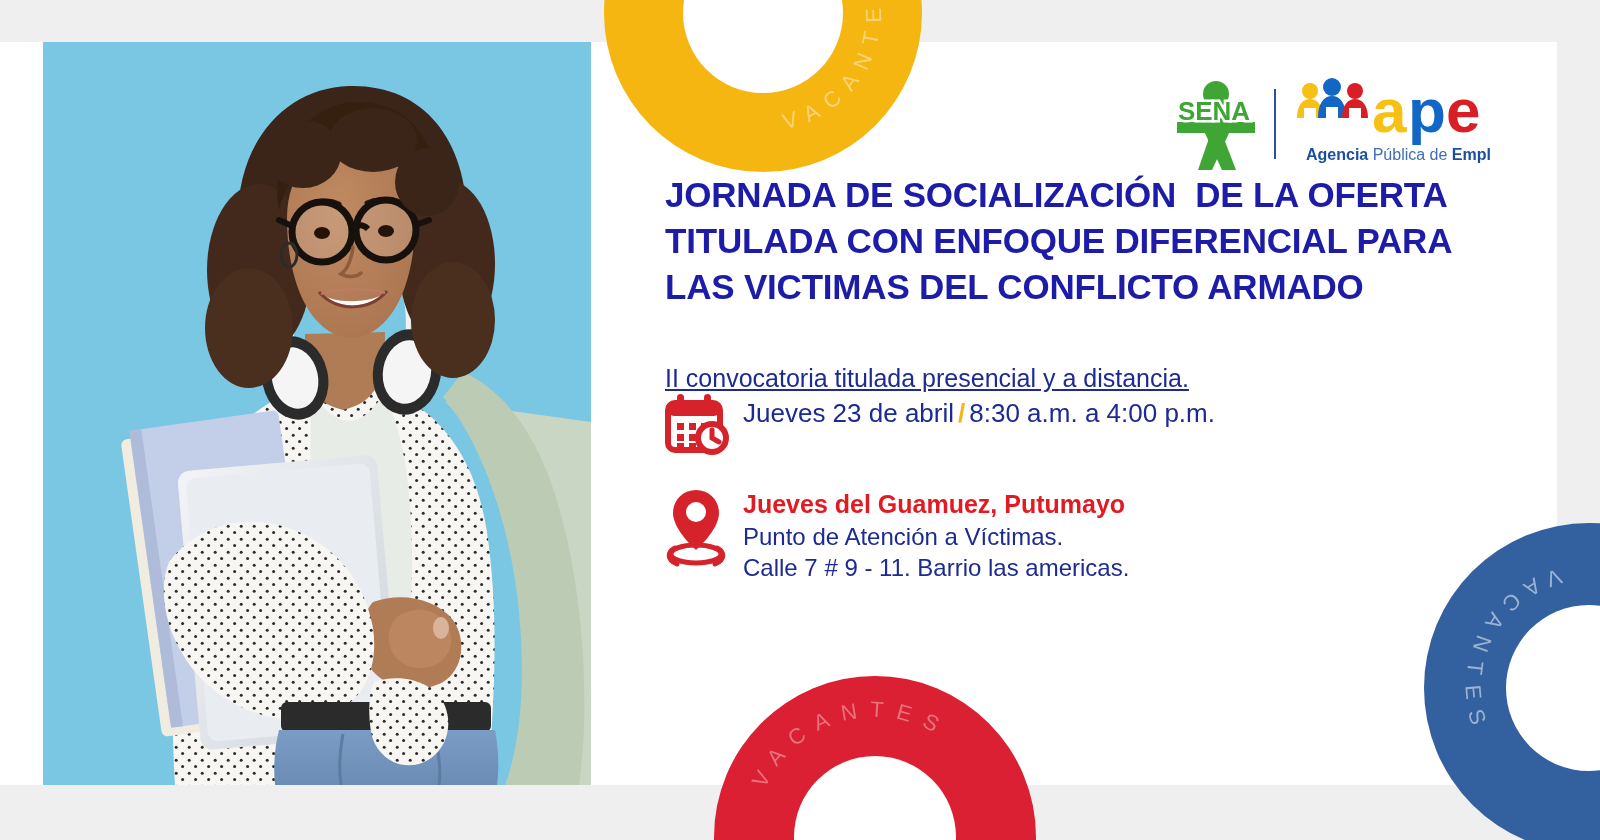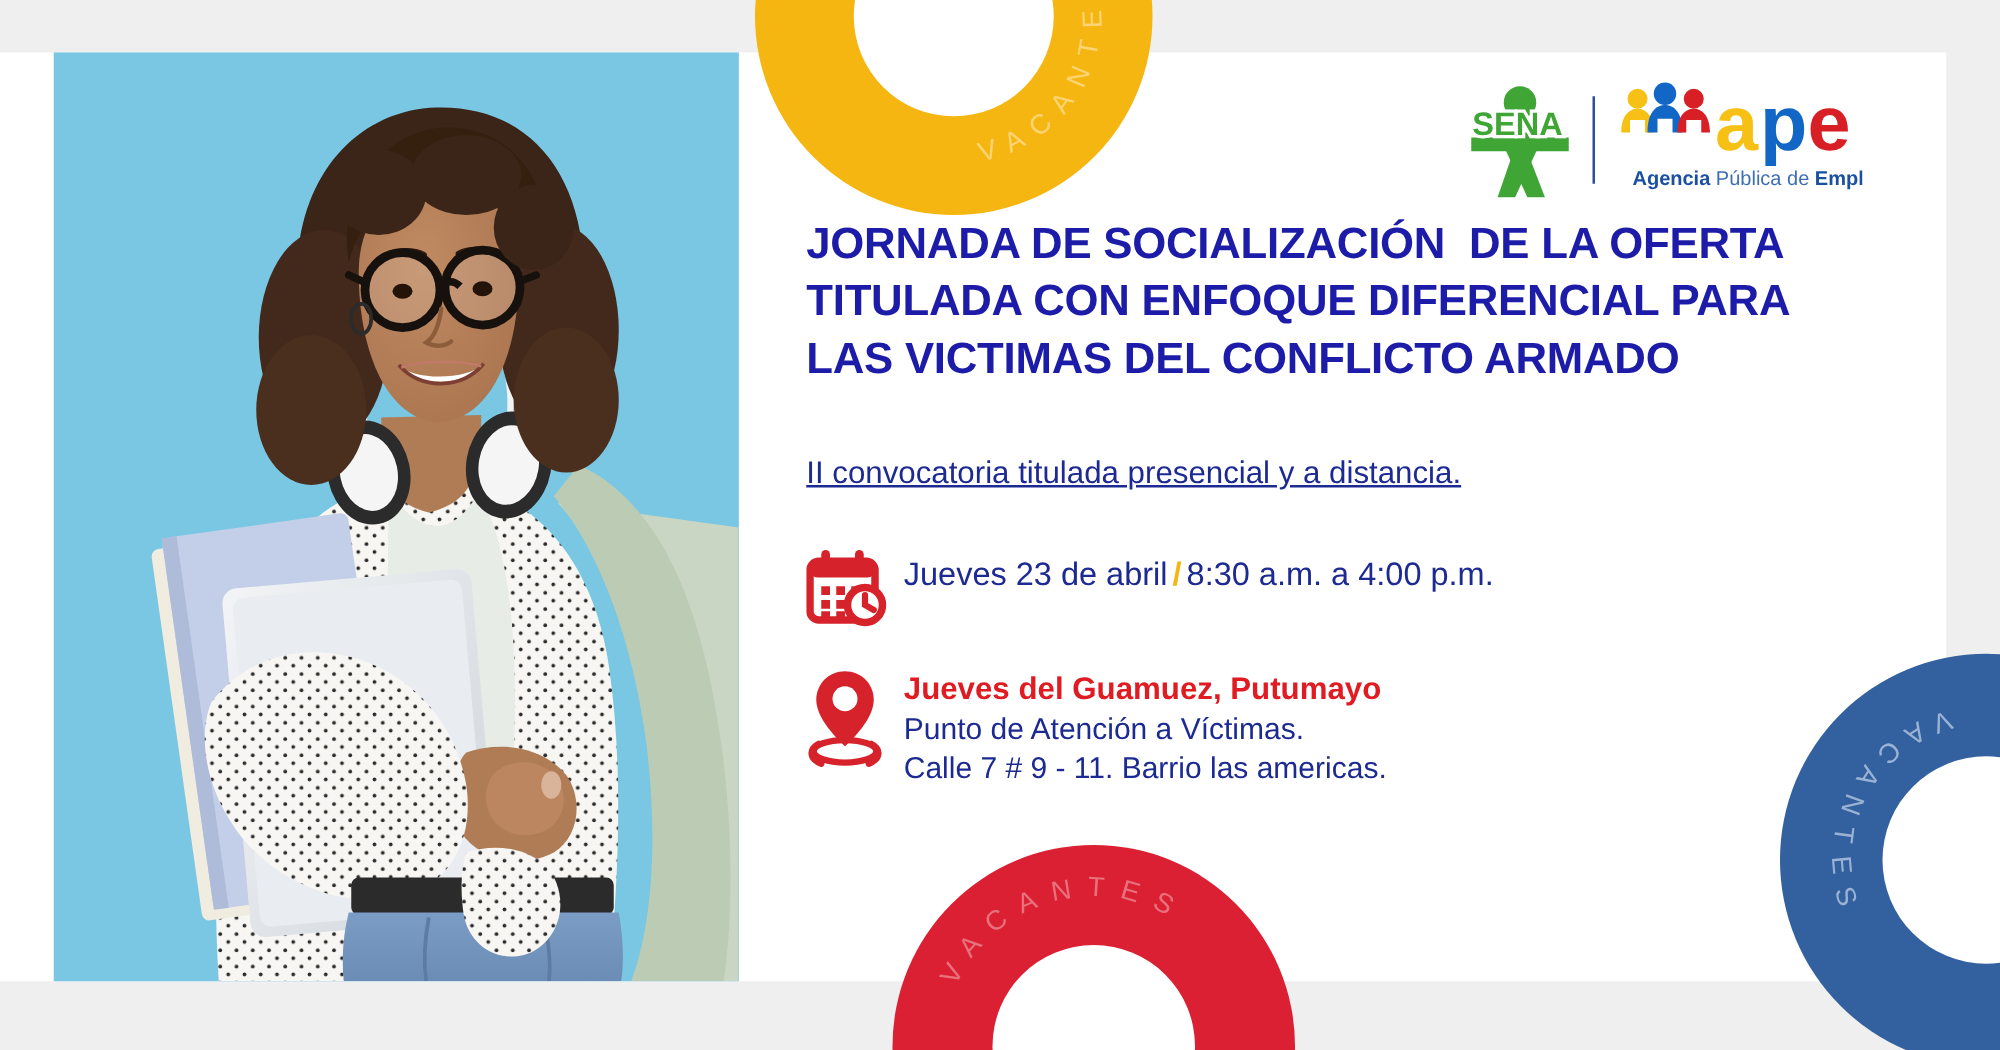--- a/index.html
+++ b/index.html
@@ -37,46 +37,46 @@
   #ring-blue .hole{left:82px;top:82px;width:166px;height:166px;background:#ffffff;}
 
   
   .photo{
     position:absolute;left:43px;top:42px;width:548px;height:743px;
     overflow:hidden;background:#79C7E3;
   }
   .photo svg{display:block;}
 
   
-  .logos{position:absolute;left:1168px;top:62px;width:320px;height:100px;display:flex;align-items:center;gap:0;}
+  .logos{position:absolute;left:1168px;top:74px;width:320px;height:100px;display:flex;align-items:center;gap:0;}
   .sena-logo{width:92px;height:92px;position:relative;flex:0 0 auto;}
   .logo-divider{width:2px;height:70px;background:#2b4f9e;margin:0 18px 0 14px;flex:0 0 auto;}
   .ape-logo{flex:0 0 auto;width:196px;height:96px;position:relative;}
 
   
-  .content{position:absolute;left:645px;top:172px;width:790px;}
+  .content{position:absolute;left:665px;top:172px;width:790px;}
   .headline{
     color:#1c1ca8;
     font-weight:bold;
     font-size:35px;
     line-height:46px;
     letter-spacing:-0.2px;
     margin:0;
     white-space:pre-wrap;
   }
   .subhead{
     color:#1c2a92;
     font-size:25px;
     line-height:32px;
     margin:52px 0 0 0;
     font-weight:400;
     text-decoration:underline;
   }
 
-  .info-row{display:flex;align-items:flex-start;margin-top:46px;}
+  .info-row{display:flex;align-items:flex-start;}
   .info-icon{flex:0 0 auto;width:78px;}
   .info-body{flex:1 1 auto;padding-top:2px;}
   .date-line{font-size:26px;color:#1c2a92;line-height:34px;font-weight:400;}
   .date-sep{color:#F6B612;font-weight:700;padding:0 4px;}
 
   .loc-row{margin-top:26px;}
   .loc-title{font-size:25px;font-weight:bold;color:#E01B22;line-height:33px;}
   .loc-line{font-size:24px;color:#1c2a92;line-height:31px;font-weight:400;}
 </style>
 </head>

